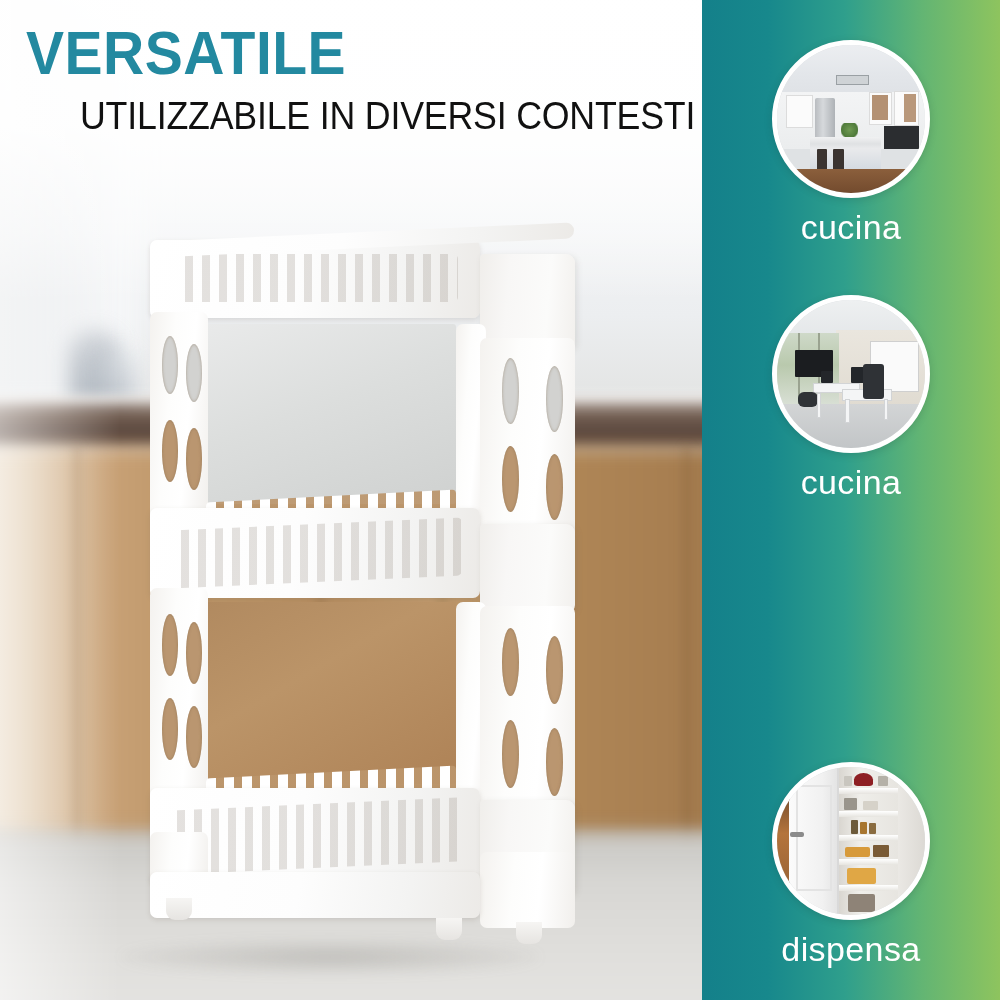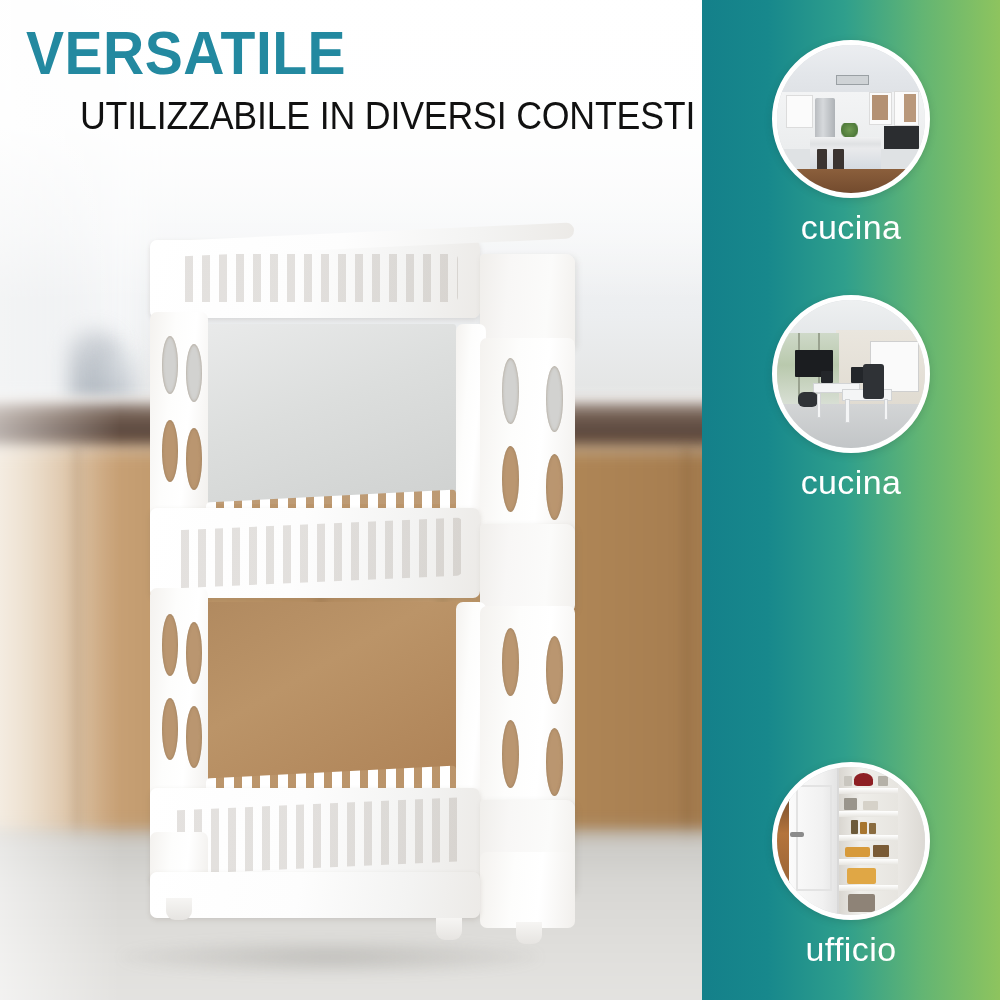--- a/index.html
+++ b/index.html
@@ -486,17 +486,17 @@
           <div class="p-goods" style="left:62%;top:38%;width:5%;height:7%;background:#8a6c40;"></div>
           <div class="p-goods" style="left:46%;top:54%;width:17%;height:7%;background:#d79a3a;border-radius:2px;"></div>
           <div class="p-goods" style="left:65%;top:53%;width:11%;height:8%;background:#7a5b36;"></div>
           <div class="p-goods" style="left:47%;top:68%;width:20%;height:11%;background:#e0a745;border-radius:2px;"></div>
           <div class="p-goods" style="left:48%;top:86%;width:18%;height:12%;background:#8e8377;border-radius:2px;"></div>
           <div class="p-door"></div>
           <div class="p-door-panel"></div>
           <div class="p-handle"></div>
         </div>
       </div>
-      <div class="ctx-label">ufficio</div>
+      <div class="ctx-label">dispensa</div>
     </div>
 
   </div>
 </div>
 
 </body></html>

